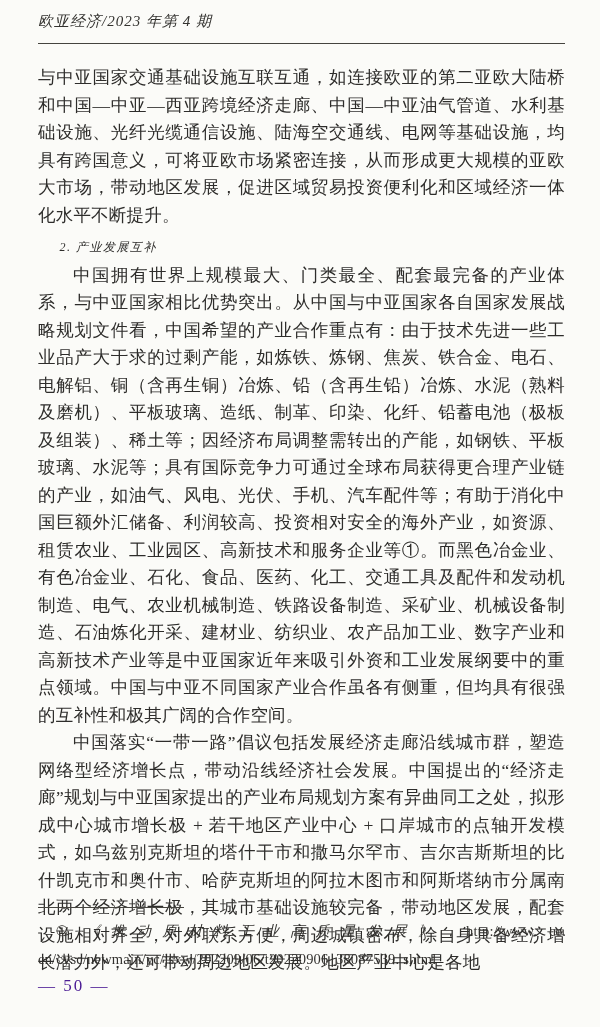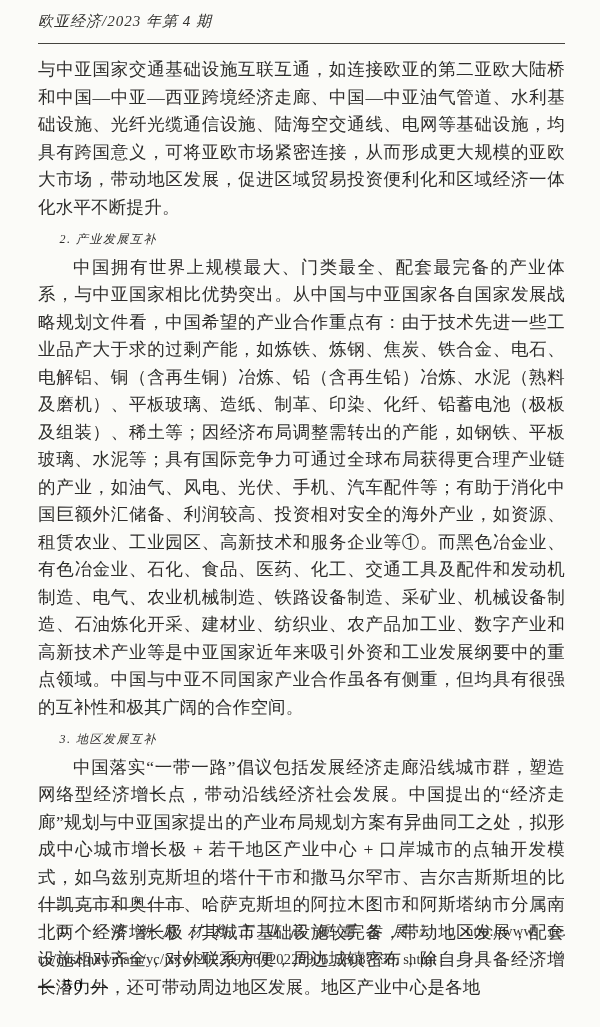--- a/index.html
+++ b/index.html
@@ -30,21 +30,21 @@
   .header-rule {
     position: absolute;
     top: 43px;
     left: 38px;
     right: 35px;
     height: 0;
     border-top: 1.5px solid #45443f;
   }
   .body-text {
     position: absolute;
-    top: 56px;
+    top: 64px;
     left: 38px;
     width: 527px;
     font-size: 17.5px;
     line-height: 27.5px;
     text-align: justify;
     letter-spacing: 0.2px;
   }
   .para {
     margin: 0;
     text-indent: 2em;
@@ -88,39 +88,38 @@
   }
   .fn-url {
     letter-spacing: 0.2px;
   }
   .page-number {
     position: absolute;
     top: 976px;
     left: 38px;
     font-size: 17px;
     letter-spacing: 2px;
-    color: #000000;
+    color: #4c1d95;
   }
 </style>
 </head>
 <body>
 
 <div class="page">
 
   <header class="page-header">
     <span>欧亚经济/2023 年第 4 期</span>
   </header>
 
   <div class="header-rule"></div>
 
   <main class="body-text">
     <p class="para noindent">与中亚国家交通基础设施互联互通，如连接欧亚的第二亚欧大陆桥和中国—中亚—西亚跨境经济走廊、中国—中亚油气管道、水利基础设施、光纤光缆通信设施、陆海空交通线、电网等基础设施，均具有跨国意义，可将亚欧市场紧密连接，从而形成更大规模的亚欧大市场，带动地区发展，促进区域贸易投资便利化和区域经济一体化水平不断提升。</p>
     <p class="para heading">2. 产业发展互补</p>
     <p class="para">中国拥有世界上规模最大、门类最全、配套最完备的产业体系，与中亚国家相比优势突出。从中国与中亚国家各自国家发展战略规划文件看，中国希望的产业合作重点有：由于技术先进一些工业品产大于求的过剩产能，如炼铁、炼钢、焦炭、铁合金、电石、电解铝、铜（含再生铜）冶炼、铅（含再生铅）冶炼、水泥（熟料及磨机）、平板玻璃、造纸、制革、印染、化纤、铅蓄电池（极板及组装）、稀土等；因经济布局调整需转出的产能，如钢铁、平板玻璃、水泥等；具有国际竞争力可通过全球布局获得更合理产业链的产业，如油气、风电、光伏、手机、汽车配件等；有助于消化中国巨额外汇储备、利润较高、投资相对安全的海外产业，如资源、租赁农业、工业园区、高新技术和服务企业等①。而黑色冶金业、有色冶金业、石化、食品、医药、化工、交通工具及配件和发动机制造、电气、农业机械制造、铁路设备制造、采矿业、机械设备制造、石油炼化开采、建材业、纺织业、农产品加工业、数字产业和高新技术产业等是中亚国家近年来吸引外资和工业发展纲要中的重点领域。中国与中亚不同国家产业合作虽各有侧重，但均具有很强的互补性和极其广阔的合作空间。</p>
-    <p class="para heading">3. 地区发展互补</p>
     <p class="para">中国落实“一带一路”倡议包括发展经济走廊沿线城市群，塑造网络型经济增长点，带动沿线经济社会发展。中国提出的“经济走廊”规划与中亚国家提出的产业布局规划方案有异曲同工之处，拟形成中心城市增长极 + 若干地区产业中心 + 口岸城市的点轴开发模式，如乌兹别克斯坦的塔什干市和撒马尔罕市、吉尔吉斯斯坦的比什凯克市和奥什市、哈萨克斯坦的阿拉木图市和阿斯塔纳市分属南北两个经济增长极，其城市基础设施较完备，带动地区发展，配套设施相对齐全，对外联系方便，周边城镇密布，除自身具备经济增长潜力外，还可带动周边地区发展。地区产业中心是各地</p>
   </main>
 
   <div class="footnote-rule"></div>
 
   <div class="footnote">
     <span class="fn-marker">①</span><span class="fn-title">《推动原材料工业高质量发展》</span><span class="fn-sep">，</span><span class="fn-url">http://www. ce. cn/cysc/newmain/yc/jsxw/202209/06/t20220906_38087539. shtml</span>
   </div>
 
   <div class="page-number">— 50 —</div>

